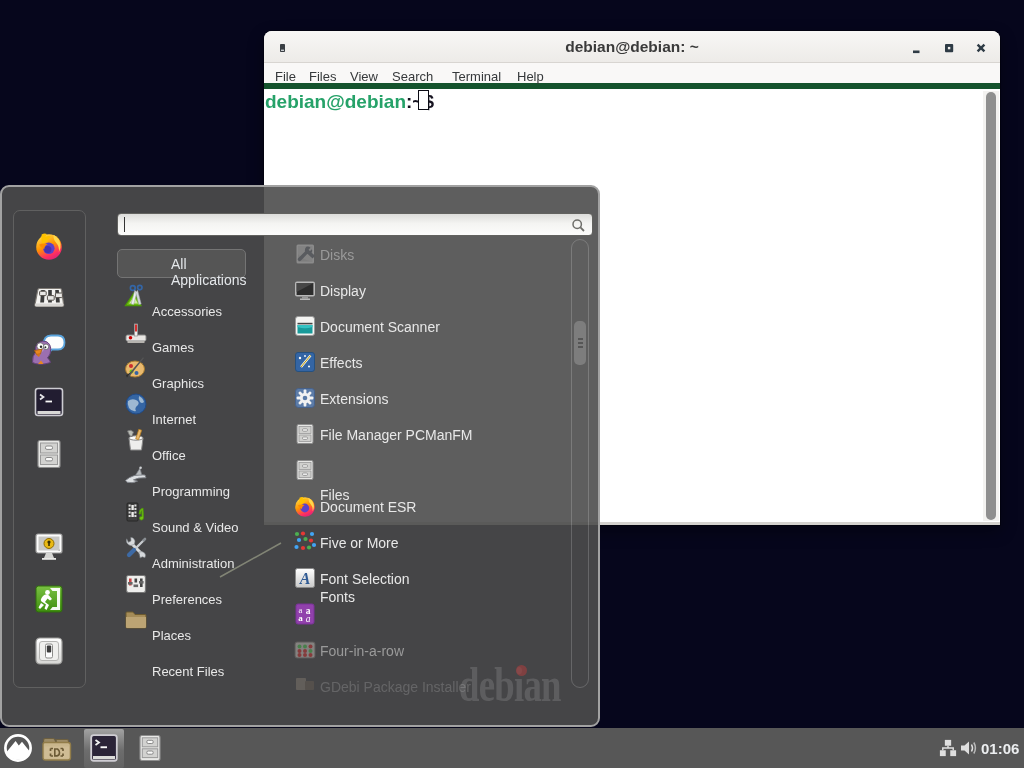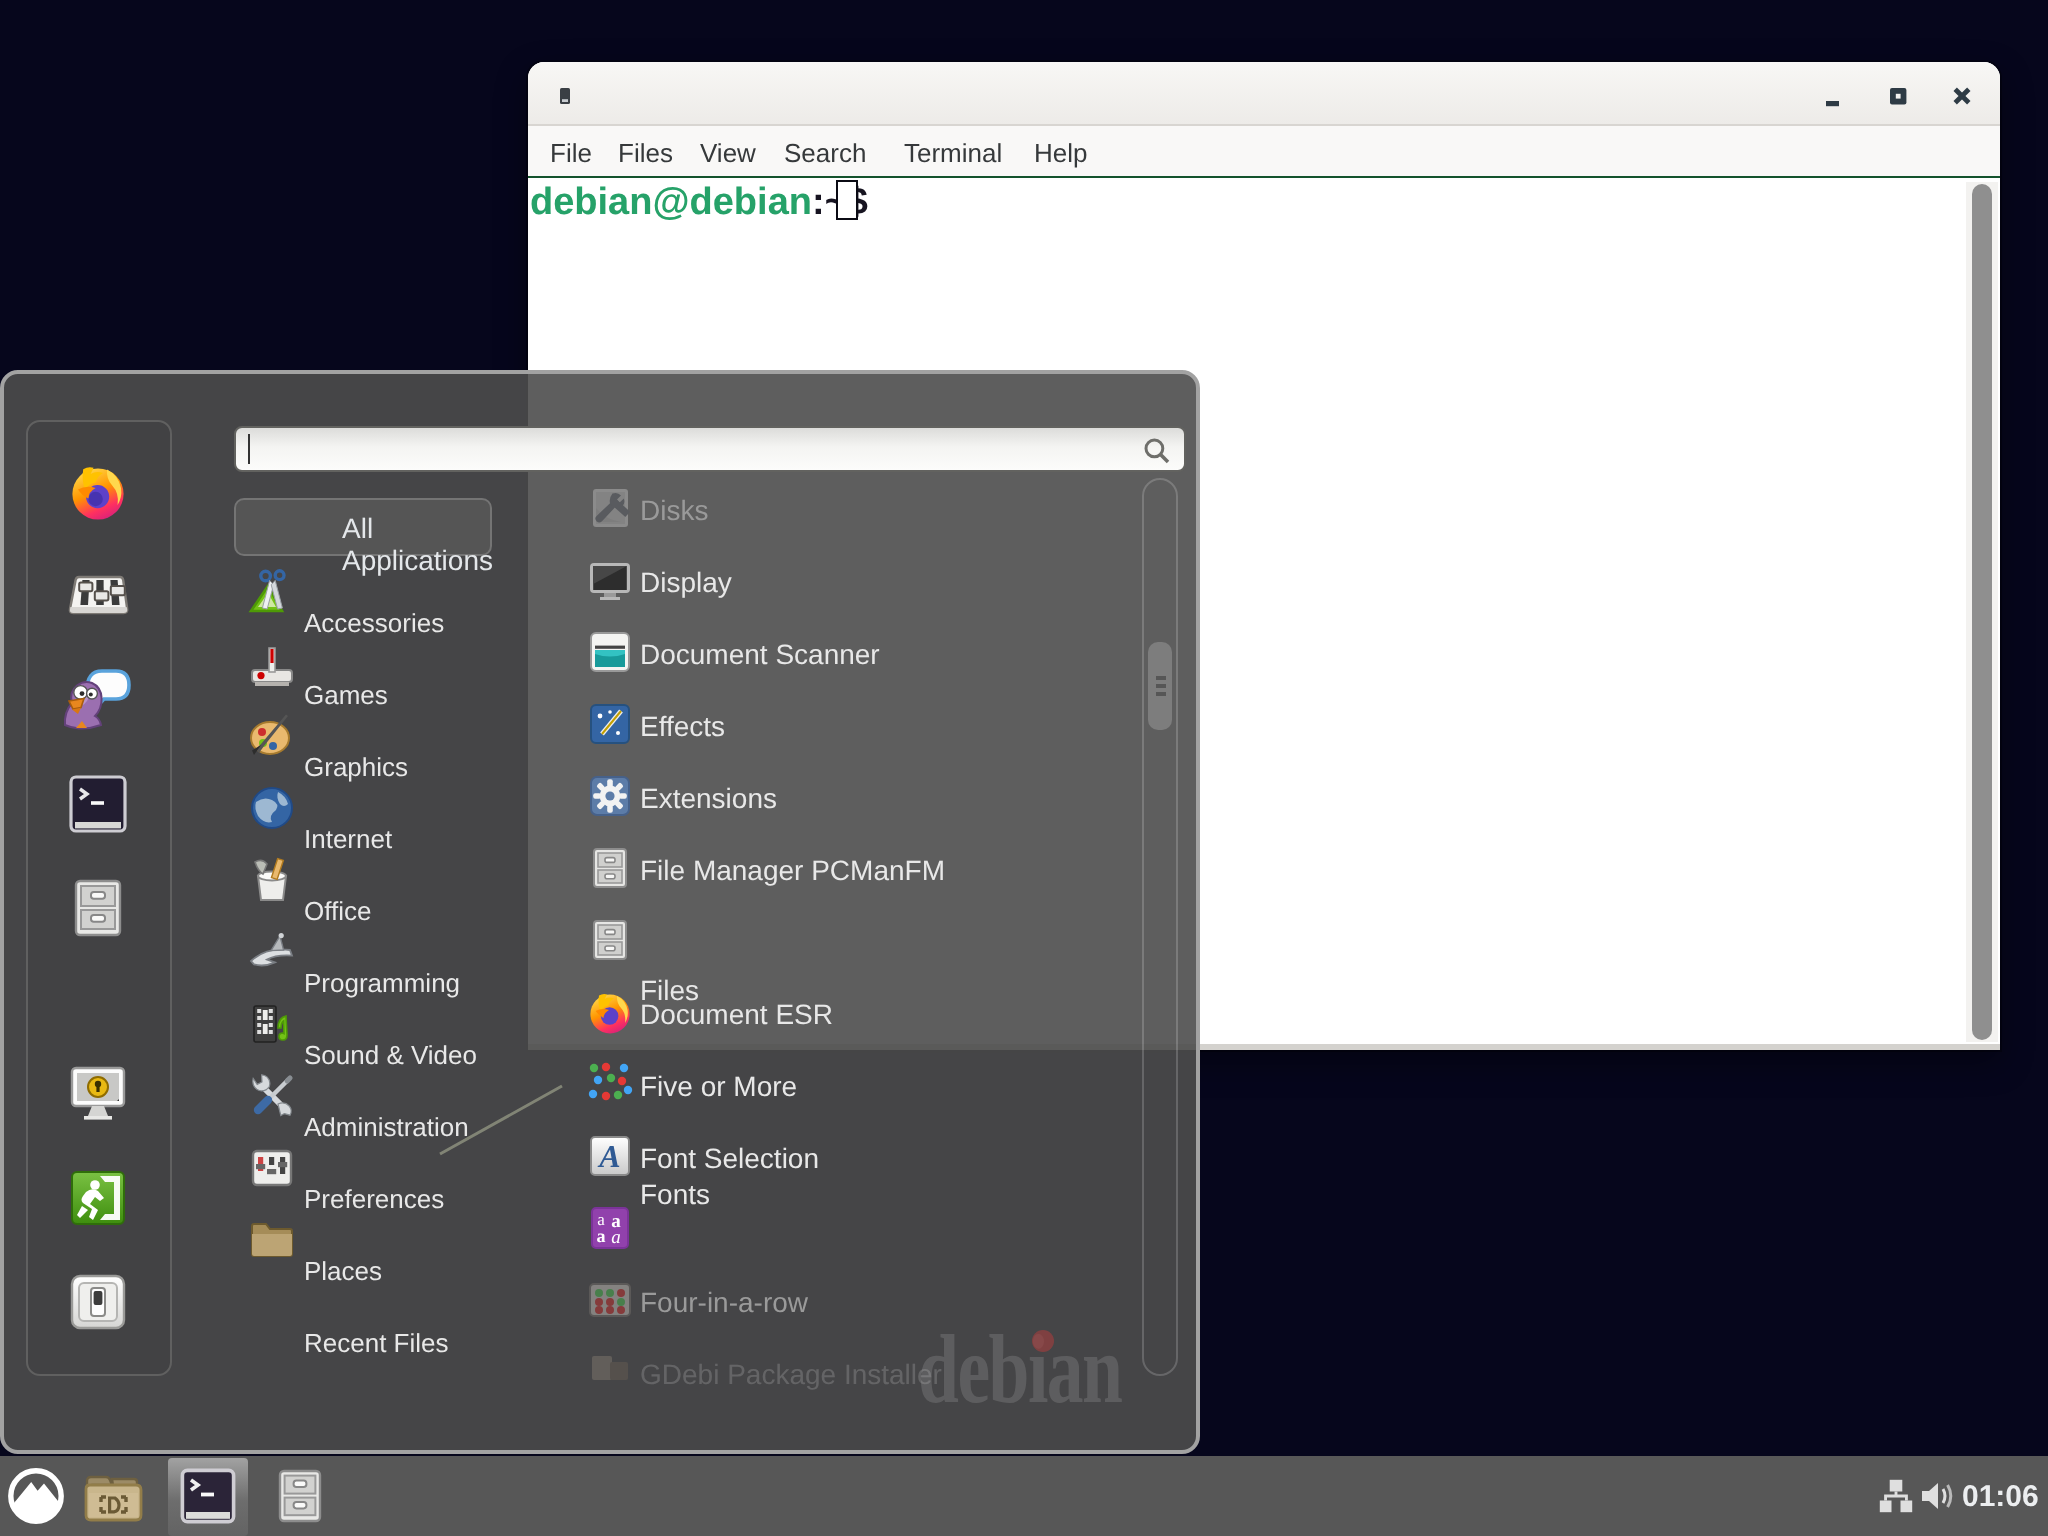--- a/index.html
+++ b/index.html
@@ -9,21 +9,21 @@
 
 #term{position:absolute;left:264px;top:31px;width:736px;height:494px;
   border-radius:8px 8px 0 0;background:#fff;
   box-shadow:0 0 0 1px rgba(0,0,0,.3),0 6px 16px rgba(0,0,0,.4);}
 #titlebar{position:absolute;left:0;top:0;right:0;height:31px;
   border-radius:8px 8px 0 0;
   background:linear-gradient(#f8f7f5,#edebe8);
   border-bottom:1px solid #d8d5d1;}
 #titlebar .title{position:absolute;left:0;right:0;top:7px;text-align:center;
   font-size:15.5px;font-weight:bold;color:#3a3a3a;}
-#menubar{position:absolute;left:0;top:32px;right:0;height:26px;background:#f9f8f7;border-bottom:1px solid #14532d;box-sizing:border-box;}
+#menubar{position:absolute;left:0;top:32px;right:0;height:26px;background:#f9f8f7;border-bottom:6px solid #14532d;box-sizing:border-box;}
 #menubar span{position:absolute;top:6px;font-size:13px;color:#36393b;}
 #termbody{position:absolute;left:0;top:58px;right:0;height:433px;background:#ffffff;border-bottom:3px solid #d4d2ce;box-sizing:content-box;}
 #prompt{position:absolute;left:1px;top:2px;font-family:Liberation Sans, sans-serif;
   font-size:19px;font-weight:bold;color:#171421;white-space:pre;}
 #prompt .g{color:#26a269;}
 #cursor{position:absolute;left:154px;top:0.5px;width:9px;height:18px;border:1.5px solid #0b0b14;background:#fff;}
 #tscroll{position:absolute;right:1px;top:2px;width:16px;height:430px;background:#f3f2f0;}
 #tscroll .thumb{position:absolute;left:3px;top:1px;width:10px;height:428px;background:#8f8f8f;border-radius:5px;}
 
 #menu{position:absolute;left:0px;top:185px;width:600px;height:542px;
@@ -50,20 +50,21 @@
 
 #taskbar{position:absolute;left:0;top:728px;width:1024px;height:40px;background:#575757;}
 #clock{position:absolute;left:981px;top:740px;font-size:15px;font-weight:bold;color:#eceef0;}
 #termtask{position:absolute;left:84px;top:729px;width:40px;height:39px;background:linear-gradient(#a2a2a2,#6d6d6d 55%,#636363);border-radius:2px;}
 </style>
 </head>
 <body>
 
 <div id="term">
   <div id="titlebar">
+    <div class="title">debian@debian: ~</div>
     <svg class="abs" style="left:15px;top:12px" width="9" height="11">
         <rect x="1" y="1" width="5" height="8" rx="0.8" fill="#3a3f44"></rect>
         <rect x="2" y="6.6" width="3" height="1.4" fill="#c8ccd0"></rect>
       </svg>
     <svg class="abs" style="left:645px;top:10px" width="14" height="14">
         <rect x="4" y="9.5" width="6.5" height="2.6" fill="#2e3b45"></rect>
       </svg>
     <svg class="abs" style="left:678px;top:10px" width="14" height="14">
         <rect x="3" y="3" width="8.2" height="8.2" rx="1" fill="#2e3b45"></rect>
         <rect x="5.9" y="5.9" width="2.4" height="2.4" fill="#f2f1ef"></rect>

